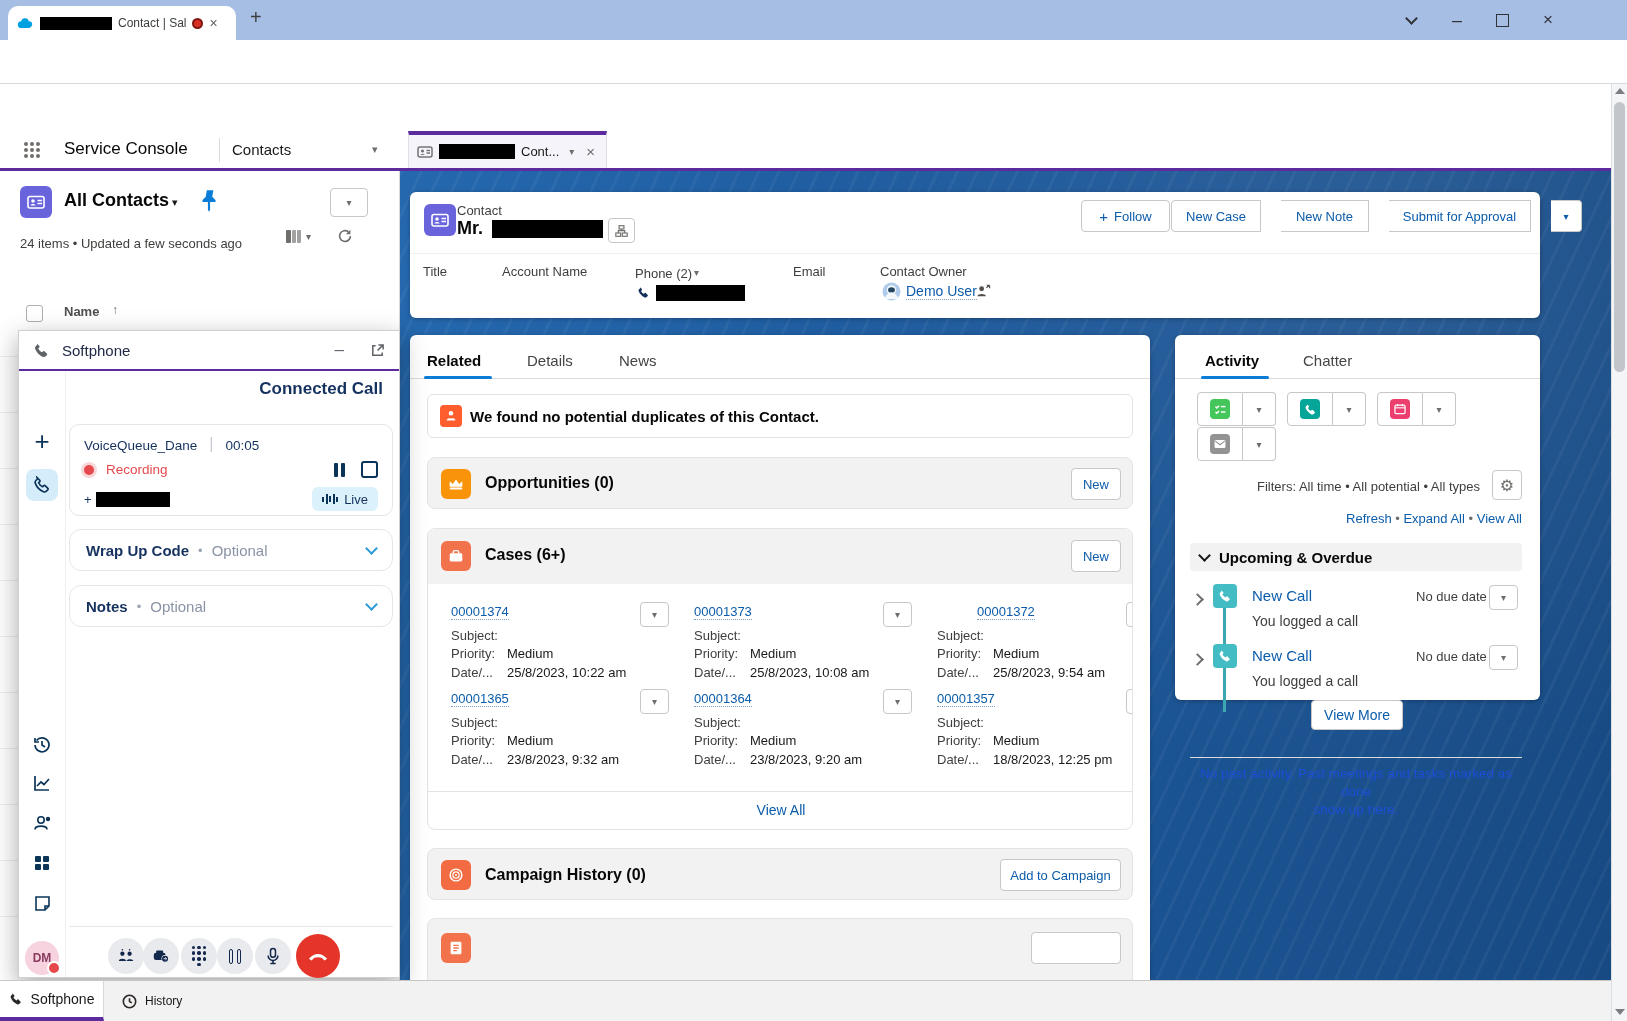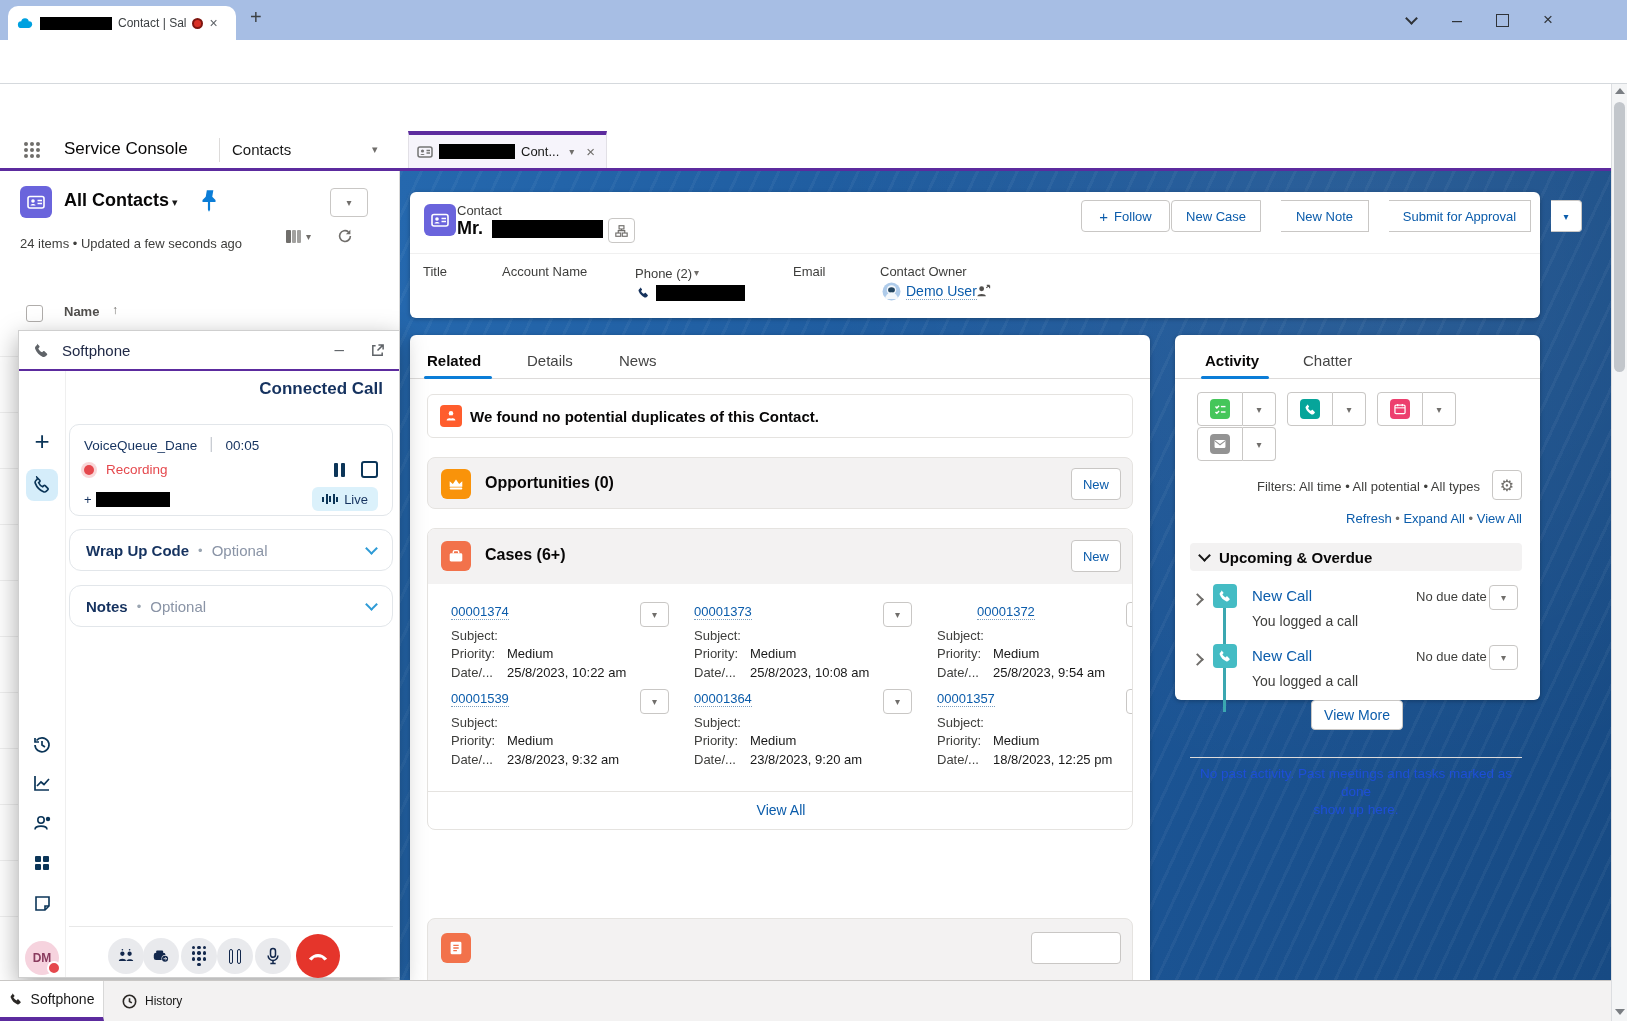--- a/index.html
+++ b/index.html
@@ -475,21 +475,21 @@
       </div>
       <div class="ab" style="left:509px;top:73px;width:230px;height:82px;">
         <a class="sflink dotted" style="font-size:13px;margin-left:40px;">00001372</a>
         <div class="ddbtn" style="left:189px;top:0;"></div>
         <div class="ab" style="top:24px;"><span class="flabel">Subject:</span></div>
         <div class="ab" style="top:42px;"><span class="flabel">Priority:</span><span class="fval">Medium</span></div>
         <div class="ab" style="top:61px;"><span class="flabel">Date/...</span><span class="fval">25/8/2023, 9:54 am</span></div>
       </div>
 
       <div class="ab" style="left:23px;top:160px;width:230px;height:82px;">
-        <a class="sflink dotted" style="font-size:13px;">00001539</a>
+        <a class="sflink dotted" style="font-size:13px;">00001365</a>
         <div class="ddbtn" style="left:189px;top:0;">
             <span class="dvz">▾</span>
           </div>
         <div class="ab" style="top:24px;"><span class="flabel">Subject:</span></div>
         <div class="ab" style="top:42px;"><span class="flabel">Priority:</span><span class="fval">Medium</span></div>
         <div class="ab" style="top:61px;"><span class="flabel">Date/...</span><span class="fval">23/8/2023, 9:32 am</span></div>
       </div>
       <div class="ab" style="left:266px;top:160px;width:230px;height:82px;">
         <a class="sflink dotted" style="font-size:13px;">00001364</a>
         <div class="ddbtn" style="left:189px;top:0;">
@@ -503,20 +503,31 @@
         <a class="sflink dotted" style="font-size:13px;">00001357</a>
         <div class="ddbtn" style="left:189px;top:0;"></div>
         <div class="ab" style="top:24px;"><span class="flabel">Subject:</span></div>
         <div class="ab" style="top:42px;"><span class="flabel">Priority:</span><span class="fval">Medium</span></div>
         <div class="ab" style="top:61px;"><span class="flabel">Date/...</span><span class="fval">18/8/2023, 12:25 pm</span></div>
       </div>
       <div class="ab" style="left:0;top:262px;width:706px;height:1px;background:#E5E3E0;"></div>
       <a class="ab sflink" style="left:0;top:273px;width:706px;text-align:center;font-size:14px;">View All</a>
     </div>
 
+    <div class="relcard" style="left:17px;top:513px;width:706px;height:52px;">
+      <div class="objicon ab" style="left:13px;top:11px;width:30px;height:30px;background:#F26B43;">
+        <svg width="18" height="18" viewBox="0 0 20 20">
+            <circle cx="10" cy="10" r="6.5" stroke="#fff" stroke-width="1.6" fill="none"></circle>
+            <circle cx="10" cy="10" r="3.5" stroke="#fff" stroke-width="1.4" fill="none"></circle>
+            <circle cx="10" cy="10" r="1.2" fill="#fff"></circle>
+          </svg>
+      </div>
+      <a class="ab sflink" style="left:57px;top:17px;font-size:16px;font-weight:bold;color:#080707;">Campaign History (0)</a>
+      <div class="ab sfbtn" style="left:572px;top:10px;width:121px;height:32px;">Add to Campaign</div>
+    </div>
 
     <div class="relcard" style="left:17px;top:583px;width:706px;height:70px;">
       <div class="objicon ab" style="left:13px;top:14px;width:30px;height:30px;background:#F2724B;">
         <svg width="18" height="18" viewBox="0 0 20 20">
             <rect x="4" y="3" width="12" height="14" rx="1.5" fill="#fff"></rect>
             <path d="M7 7h6M7 10h6M7 13h4" stroke="#F2724B" stroke-width="1.4"></path>
           </svg>
       </div>
       <div class="ab sfbtn" style="left:603px;top:13px;width:90px;height:32px;"></div>
     </div>

